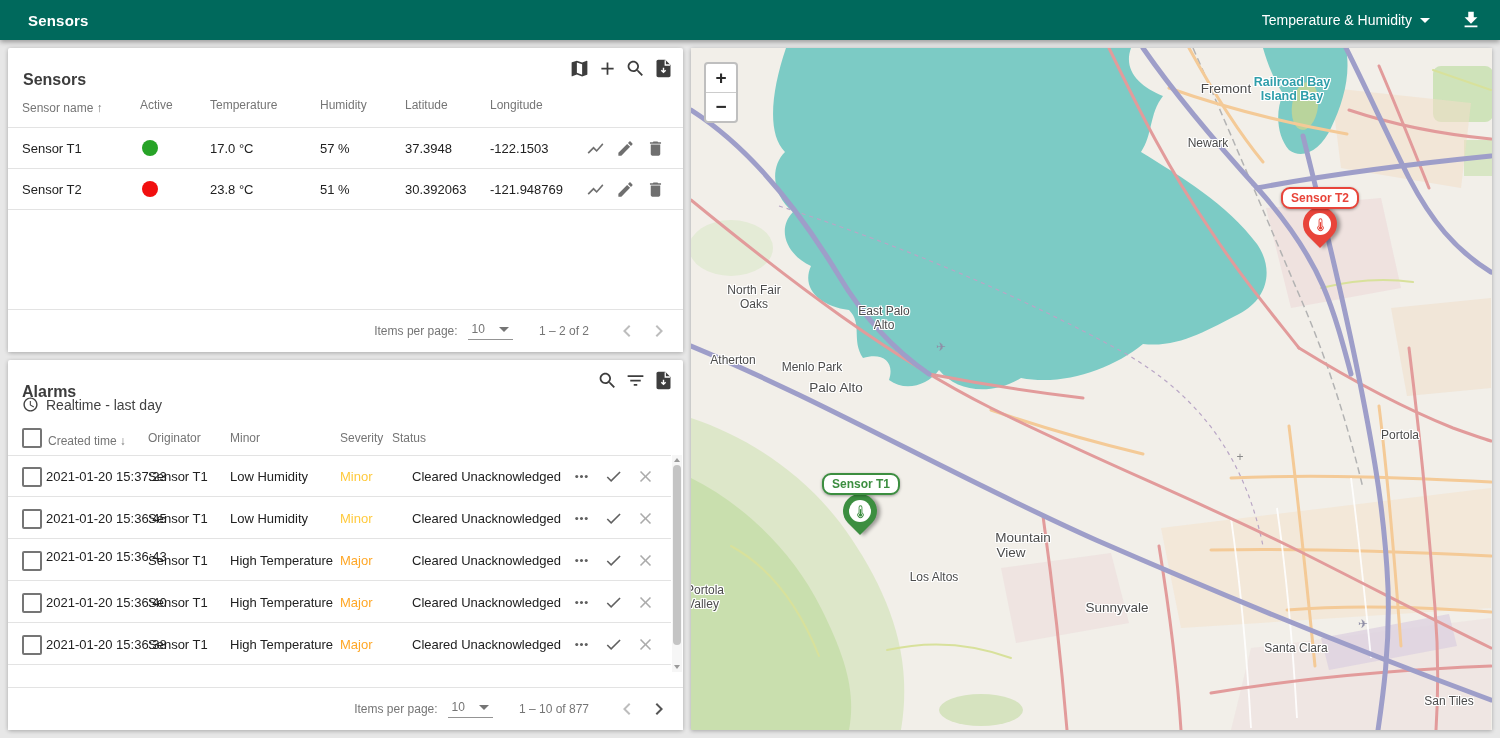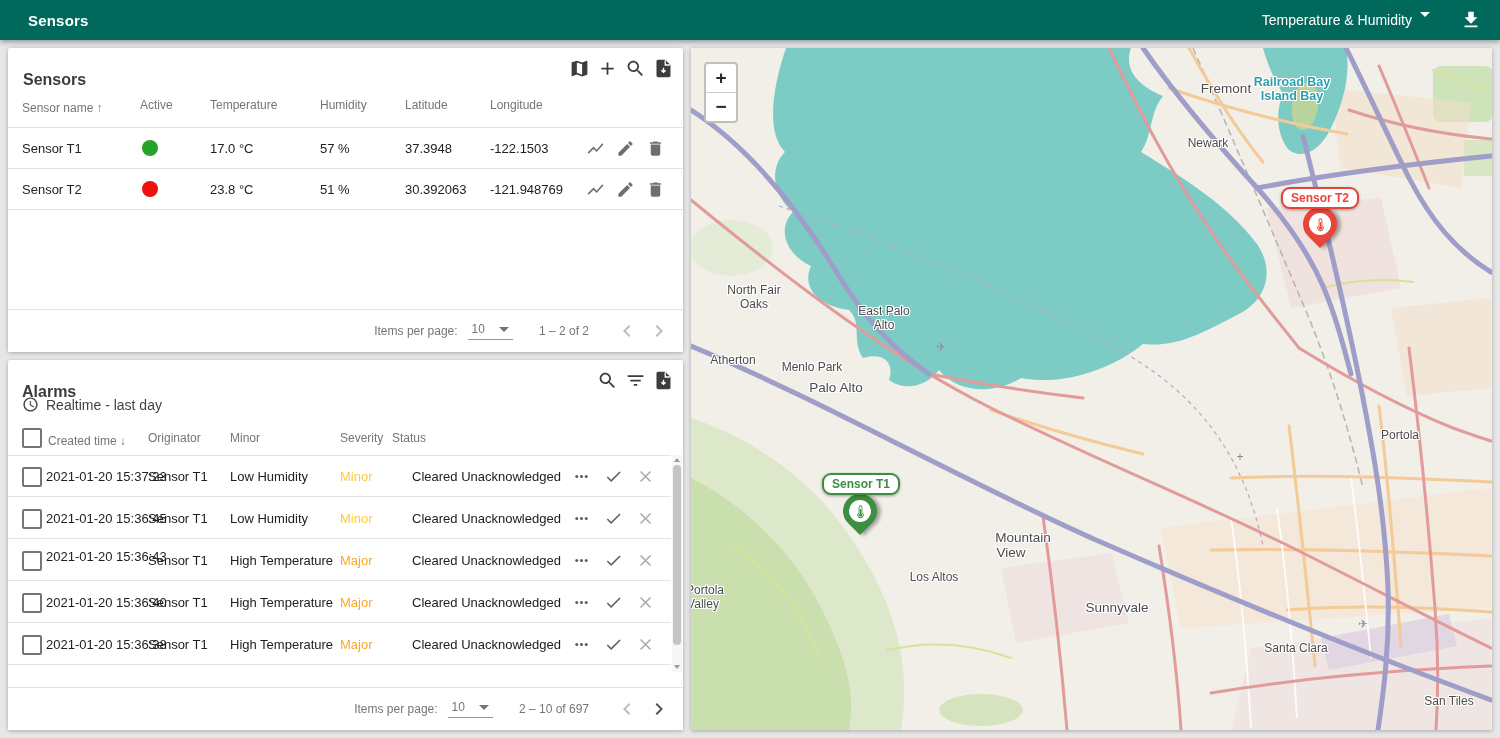--- a/index.html
+++ b/index.html
@@ -4,21 +4,21 @@
 <style>
   html,body{margin:0;padding:0}
   body{width:1500px;height:738px;background:#e7e7e7;font-family:"Liberation Sans",sans-serif;overflow:hidden;position:relative}
   .abs{position:absolute}
   svg{display:block}
 
   
   .tb{position:absolute;left:0;top:0;width:1500px;height:40px;background:#00695c;color:#fff;box-shadow:0 2px 5px rgba(0,0,0,.35);z-index:20;display:flex;align-items:center}
   .tb-title{margin-left:28px;font-size:15px;font-weight:bold;letter-spacing:.2px}
   .tb-right{position:absolute;right:18px;top:0;height:40px;display:flex;align-items:center;gap:30px}
-  .tb-select{display:flex;gap:8px;font-size:14px;cursor:pointer}
+  .tb-select{display:flex;align-items:center;gap:8px;font-size:14px;cursor:pointer}
   .caret-down{width:0;height:0;border-left:5px solid transparent;border-right:5px solid transparent;border-top:5px solid #fff}
   .tb-dl svg{width:22px;height:22px;fill:#fff}
   .iconbtn{background:none;border:none;padding:0;cursor:pointer;display:flex;align-items:center;justify-content:center}
 
   
   .card{position:absolute;background:#fff;border-radius:2px;box-shadow:0 1px 4px rgba(0,0,0,.28)}
   #sensors-card{left:8px;top:48px;width:675px;height:304px}
   #alarms-card{left:8px;top:360px;width:675px;height:370px}
   .card-title{position:absolute;left:15px;top:10px;font-size:16px;color:#3c3c3c}
   .card-actions{position:absolute;right:9px;top:10px;display:flex;gap:7px;align-items:center}
@@ -353,21 +353,21 @@
   </div>
 
   <div class="foot" style="bottom:0">
     <div class="ipp">
       <span>Items per page:</span>
       <span class="pagesel">
         <span>10</span>
         <span class="caret-down"></span>
       </span>
     </div>
-    <span>2 – 10 of 697</span>
+    <span>1 – 10 of 877</span>
     <span class="chevs">
       <svg viewBox="0 0 24 24" class="chev-dis">
           <path d="M15.41 7.41L14 6l-6 6 6 6 1.41-1.41L10.83 12z"></path>
         </svg>
       <svg viewBox="0 0 24 24" class="chev-en">
           <path d="M8.59 16.59L10 18l6-6-6-6-1.41 1.41L13.17 12z"></path>
         </svg>
     </span>
   </div>
 </section>

